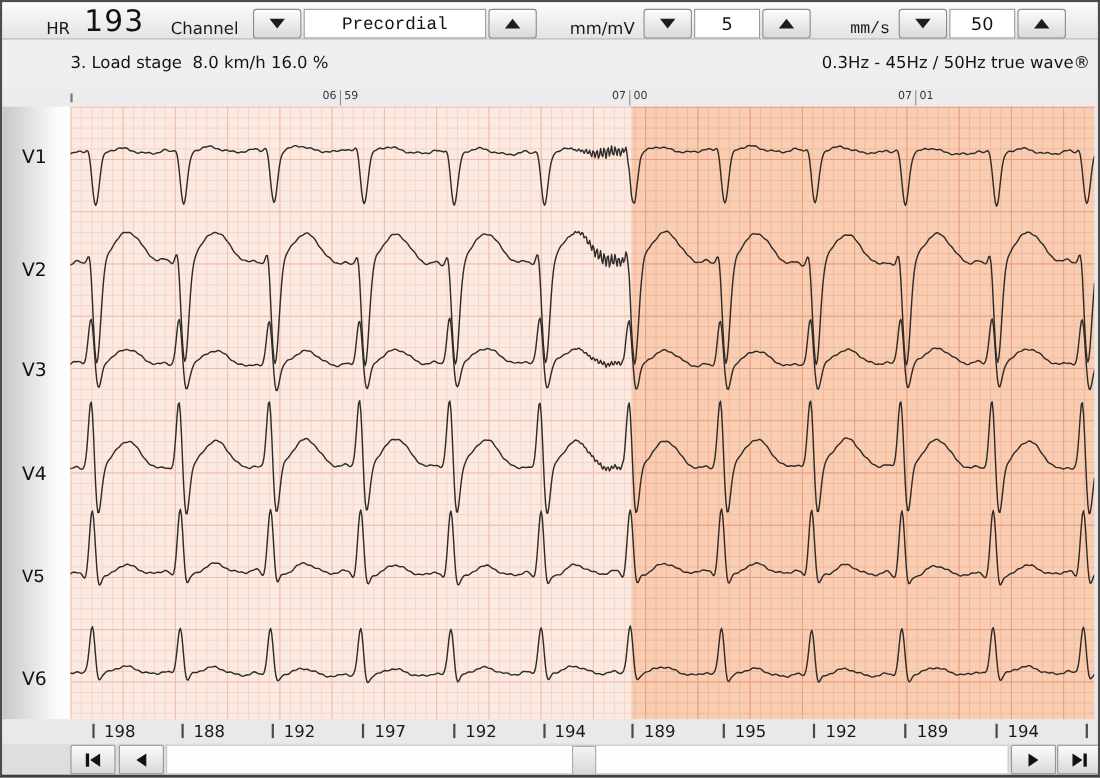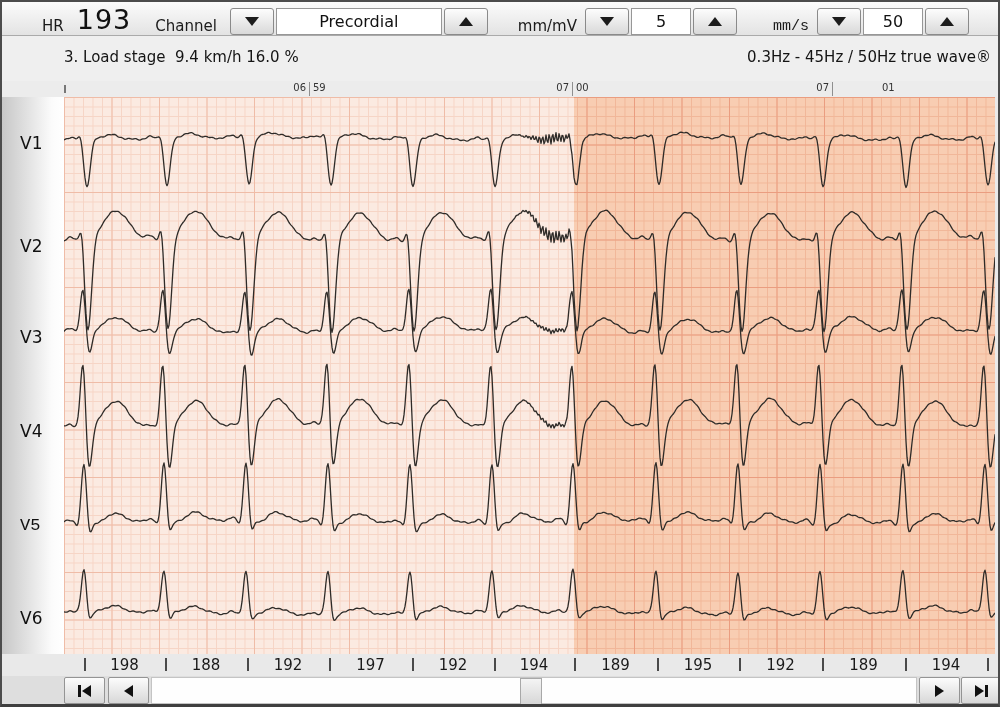--- a/index.html
+++ b/index.html
@@ -10,21 +10,21 @@
           background:linear-gradient(#fbfbfb,#e3e3e3);border-bottom:1px solid #aaa;}
   .hr-label{margin-left:40px;font-size:15px;color:#1a1a1a;}
   .hr-value{margin-left:13px;font-size:27px;color:#111;letter-spacing:1px;}
   .ctl-label{font-size:15px;color:#1a1a1a;}
   .ml24{margin-left:24px;} .ml30{margin-left:30px;} .ml36{margin-left:36px;font-family:Liberation Mono, monospace;}
   .spin{margin-left:13px;width:44px;height:27px;display:flex;align-items:center;justify-content:center;
         background:linear-gradient(#fdfdfd,#d9d9d9);border:1px solid #8a8a8a;border-radius:3px;padding:0;cursor:pointer;}
   .spin + .val-field{margin-left:2px;}
   .val-field{height:25px;background:#fff;border:1px solid #979797;display:flex;align-items:center;
              justify-content:center;font-size:16px;color:#111;}
-  .val-field.wide{width:164px;} .val-field.num{width:58px;}
+  .val-field.wide{width:164px;font-family:Liberation Mono, monospace;} .val-field.num{width:58px;}
   .val-field + .spin{margin-left:2px;}
   .tri{width:0;height:0;display:block;}
   .tri.up{border-left:7px solid transparent;border-right:7px solid transparent;border-bottom:9px solid #1c1c1c;}
   .tri.down{border-left:7px solid transparent;border-right:7px solid transparent;border-top:9px solid #1c1c1c;}
   
   .infobar{position:absolute;left:0;top:34px;width:100%;height:45px;background:#efefef;}
   .stage{position:absolute;left:62px;top:12px;font-size:15px;color:#141414;white-space:pre;}
   .protocol{position:absolute;left:0;right:0;top:12px;text-align:center;font-size:15px;color:#141414;}
   .filter{position:absolute;right:7px;top:12px;font-size:15px;color:#141414;}
   .timebar{position:absolute;left:0;top:79px;width:100%;height:16px;background:#ececec;font-size:10px;color:#333;}
@@ -52,21 +52,21 @@
       linear-gradient(to bottom,var(--gdmaj) 1px,transparent 1px),
       linear-gradient(to right,var(--gdmin) 1px,transparent 1px),
       linear-gradient(to bottom,var(--gdmin) 1px,transparent 1px);
     background-size:47.5px 47.5px,47.5px 47.5px,9.5px 9.5px,9.5px 9.5px;
     background-position:-510px 0;}
   #ecg-svg{position:absolute;left:0;top:0;}
   .right-gap{position:absolute;left:993px;top:0;width:7px;height:557px;background:#eaeaea;}
   
   .beatbar{position:absolute;left:0;top:652px;width:100%;height:22px;background:#e9e9e9;font-size:15px;color:#1a1a1a;}
   .b-tick{position:absolute;top:4px;width:2px;height:13px;background:#4a4a4a;}
-  .b-val{position:absolute;top:2px;width:60px;text-align:center;}
+  .b-val{position:absolute;top:2px;width:60px;}
   
   .scrollrow{position:absolute;left:0;top:674px;width:100%;height:30px;background:#dedede;}
   .sbtn{position:absolute;top:1px;width:41px;height:27px;display:flex;align-items:center;justify-content:center;gap:1px;
         background:linear-gradient(#fcfcfc,#d8d8d8);border:1px solid #949494;border-radius:2px;padding:0;cursor:pointer;}
   .tri-left{width:0;height:0;border-top:6px solid transparent;border-bottom:6px solid transparent;border-right:9px solid #111;}
   .tri-right{width:0;height:0;border-top:6px solid transparent;border-bottom:6px solid transparent;border-left:9px solid #111;}
   .vbar{width:2.5px;height:12px;background:#111;}
   .track{position:absolute;top:1px;height:27px;background:#fefefe;border:1px solid #c4c4c4;box-sizing:border-box;}
   .thumb{position:absolute;top:0;height:25px;background:linear-gradient(#f4f4f4,#d7d7d7);border:1px solid #a8a8a8;}
 </style>
@@ -100,35 +100,35 @@
     <button class="spin" style="margin-left:8px">
       <span class="tri down"></span>
       </button>
     <div class="val-field num">50</div>
     <button class="spin" style="margin-left:2px">
       <span class="tri up"></span>
       </button>
   </div>
 
   <div class="infobar">
-    <span class="stage">3. Load stage  9.4 km/h 16.0 %</span>
+    <span class="stage">3. Load stage  8.0 km/h 16.0 %</span>
     <span class="filter">0.3Hz - 45Hz / 50Hz true wave®</span>
   </div>
 
   <div class="timebar" id="timebar">
       <div class="t-start" style="left: 62px;"></div>
       <div class="t-sep" style="left: 307px;"></div>
       <span class="t-hour" style="left: 264px;">06</span>
       <span class="t-min" style="left: 311px;">59</span>
       <div class="t-sep" style="left: 570px;"></div>
       <span class="t-hour" style="left: 527px;">07</span>
       <span class="t-min" style="left: 574px;">00</span>
       <div class="t-sep" style="left: 830px;"></div>
       <span class="t-hour" style="left: 787px;">07</span>
-      <span class="t-min" style="left: 834px; margin-left: 46px;">01</span>
+      <span class="t-min" style="left: 834px;">01</span>
     </div>
 
   <div class="main">
     <div class="sidebar" id="sidebar">
         <div class="lead-label" style="top: 36px; text-align: center;">V1</div>
         <div class="lead-label" style="top: 139px;">V2</div>
         <div class="lead-label" style="top: 230px;">V3</div>
         <div class="lead-label" style="top: 324px;">V4</div>
         <div class="lead-label" style="top: 419px; font-family: Liberation Mono, monospace;">V5</div>
         <div class="lead-label" style="top: 511px;">V6</div>

